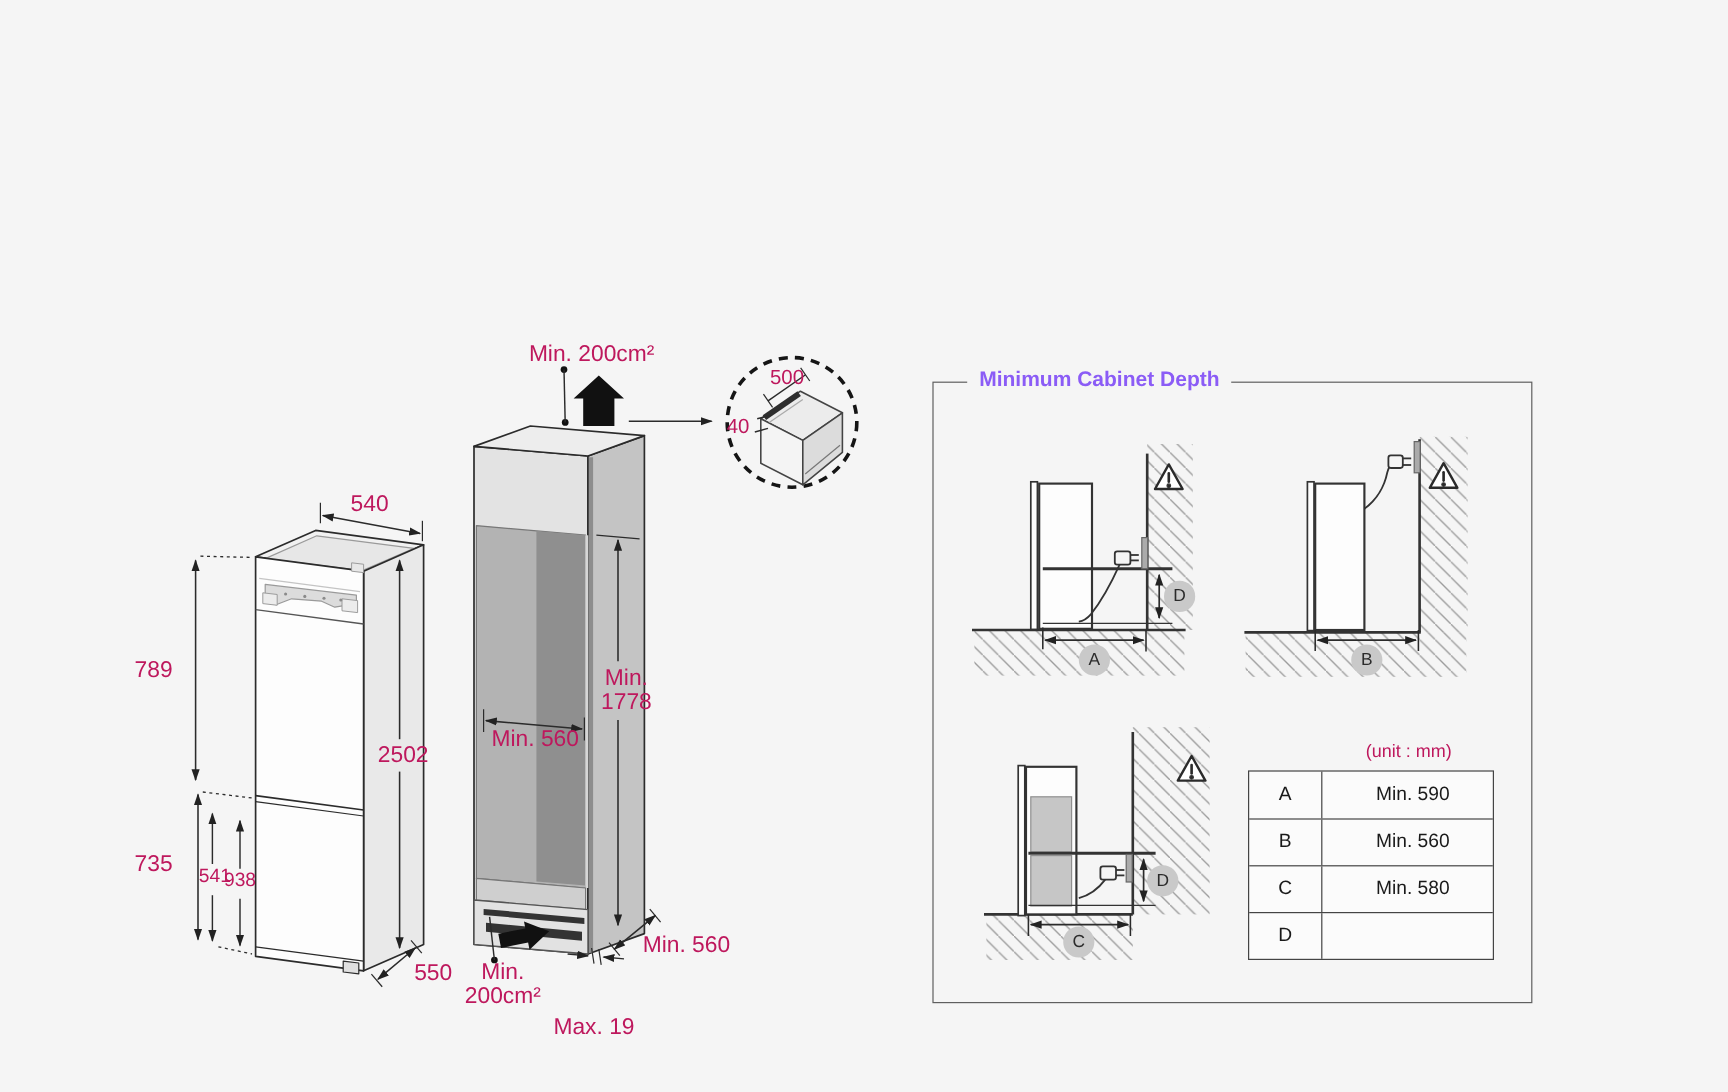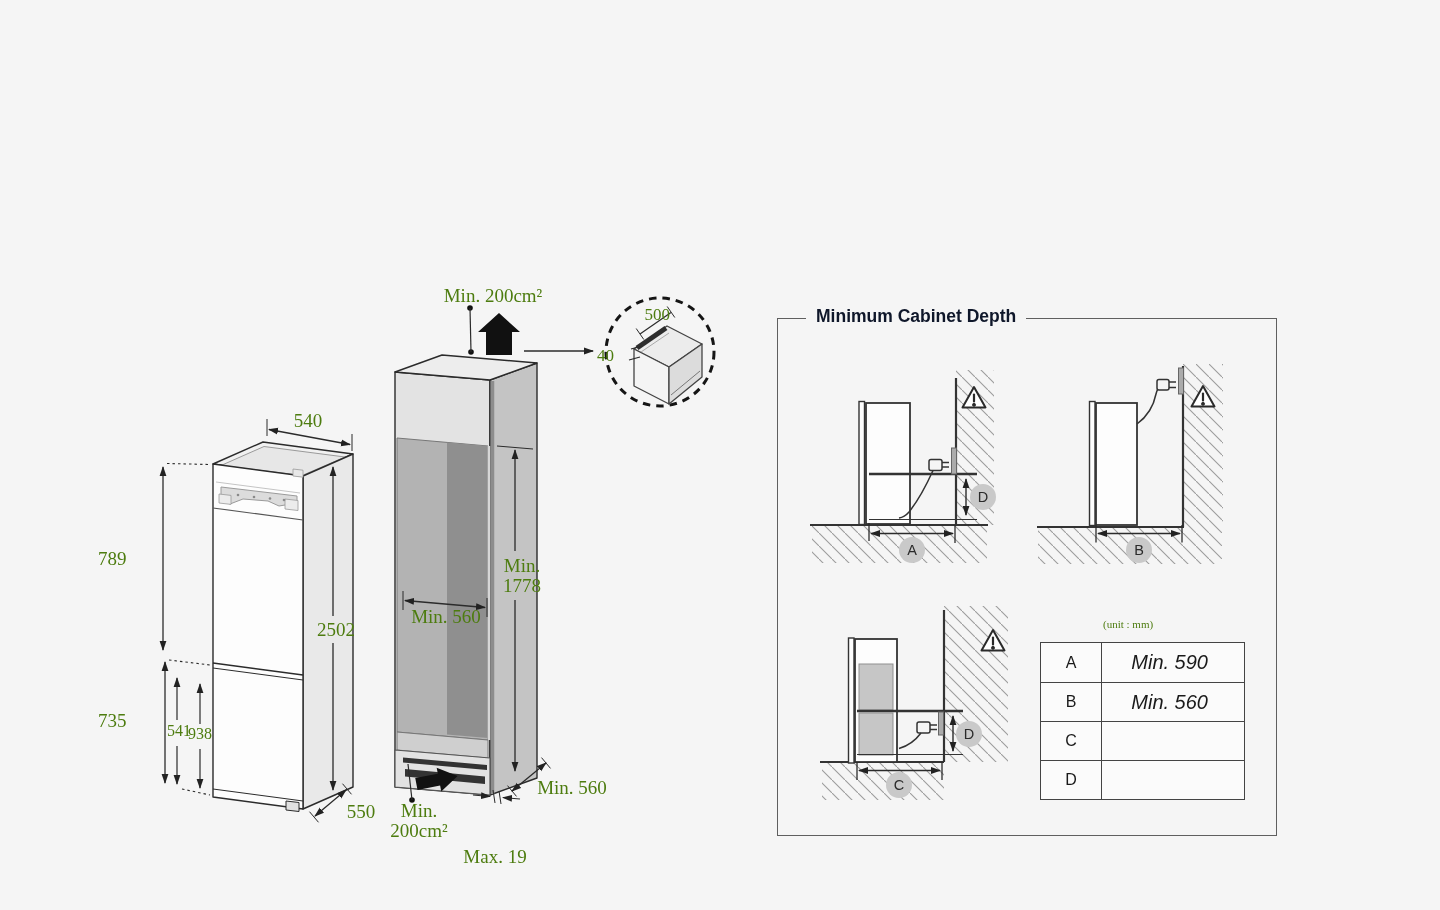--- a/index.html
+++ b/index.html
@@ -1,29 +1,29 @@
 <!DOCTYPE html>
 <html><head>
 <meta charset="utf-8">
 <style>
   html,body{margin:0;padding:0;}
   body{font-family:"Liberation Sans",sans-serif;}
   .stage{position:relative;width:1440px;height:910px;background:#f5f5f5;overflow:hidden;}
   svg.art{position:absolute;left:0;top:0;}
-  .lbl{position:absolute;color:#4d7c0f;font-size:19px;line-height:1.05;text-align:center;white-space:pre-line;font-family:Liberation Serif, serif;}
-  .s17{font-size:17px;} .s16{font-size:16px;} .s15{font-size:11px;}
-  .right{text-align:left;}
+  .lbl{position:absolute;color:#be185d;font-size:19px;line-height:1.05;text-align:center;white-space:pre-line;}
+  .s17{font-size:17px;} .s16{font-size:16px;} .s15{font-size:15px;}
+  .right{text-align:center;}
   .panel{position:absolute;left:777px;top:318px;width:498px;height:516px;border:1.5px solid #5f5f5f;}
-  .panel-title{position:absolute;top:-13px;left:28px;background:#f5f5f5;padding:0 10px;font-size:17.5px;font-weight:bold;color:#0f172a;white-space:nowrap;}
+  .panel-title{position:absolute;top:-13px;left:28px;background:#f5f5f5;padding:0 10px;font-size:17.5px;font-weight:bold;color:#8b5cf6;white-space:nowrap;}
   .badge{position:absolute;width:26px;height:26px;border-radius:50%;background:#c9c9c9;color:#2b2b2b;display:flex;align-items:center;justify-content:center;font-size:14.5px;}
   .mtable{position:absolute;left:1040px;top:642px;width:205px;height:158px;display:grid;grid-auto-rows:1fr;border:1.6px solid #444;background:#fbfbfb;box-sizing:border-box;}
   .mrow{display:grid;grid-template-columns:61px 1fr;}
   .mrow + .mrow{border-top:1.6px solid #444;}
   .mkey{border-right:1.6px solid #444;display:flex;align-items:center;justify-content:center;font-size:16px;color:#1a1a1a;}
-  .mval{display:flex;align-items:center;justify-content:flex-end;padding-right:36px;font-size:20px;color:#1a1a1a;font-style:italic;}
+  .mval{display:flex;align-items:center;justify-content:flex-end;padding-right:36px;font-size:16px;color:#1a1a1a;}
 </style>
 </head>
 <body>
 
 <div class="stage">
 
   <div class="panel">
     <div class="panel-title">Minimum Cabinet Depth</div>
   </div>
 
@@ -250,19 +250,20 @@
     <div class="mrow">
       <div class="mkey">A</div>
       <div class="mval">Min. 590</div>
     </div>
     <div class="mrow">
       <div class="mkey">B</div>
       <div class="mval">Min. 560</div>
     </div>
     <div class="mrow">
       <div class="mkey">C</div>
+      <div class="mval">Min. 580</div>
     </div>
     <div class="mrow">
       <div class="mkey">D</div>
     </div>
   </div>
 
 </div>
 
 </body></html>

